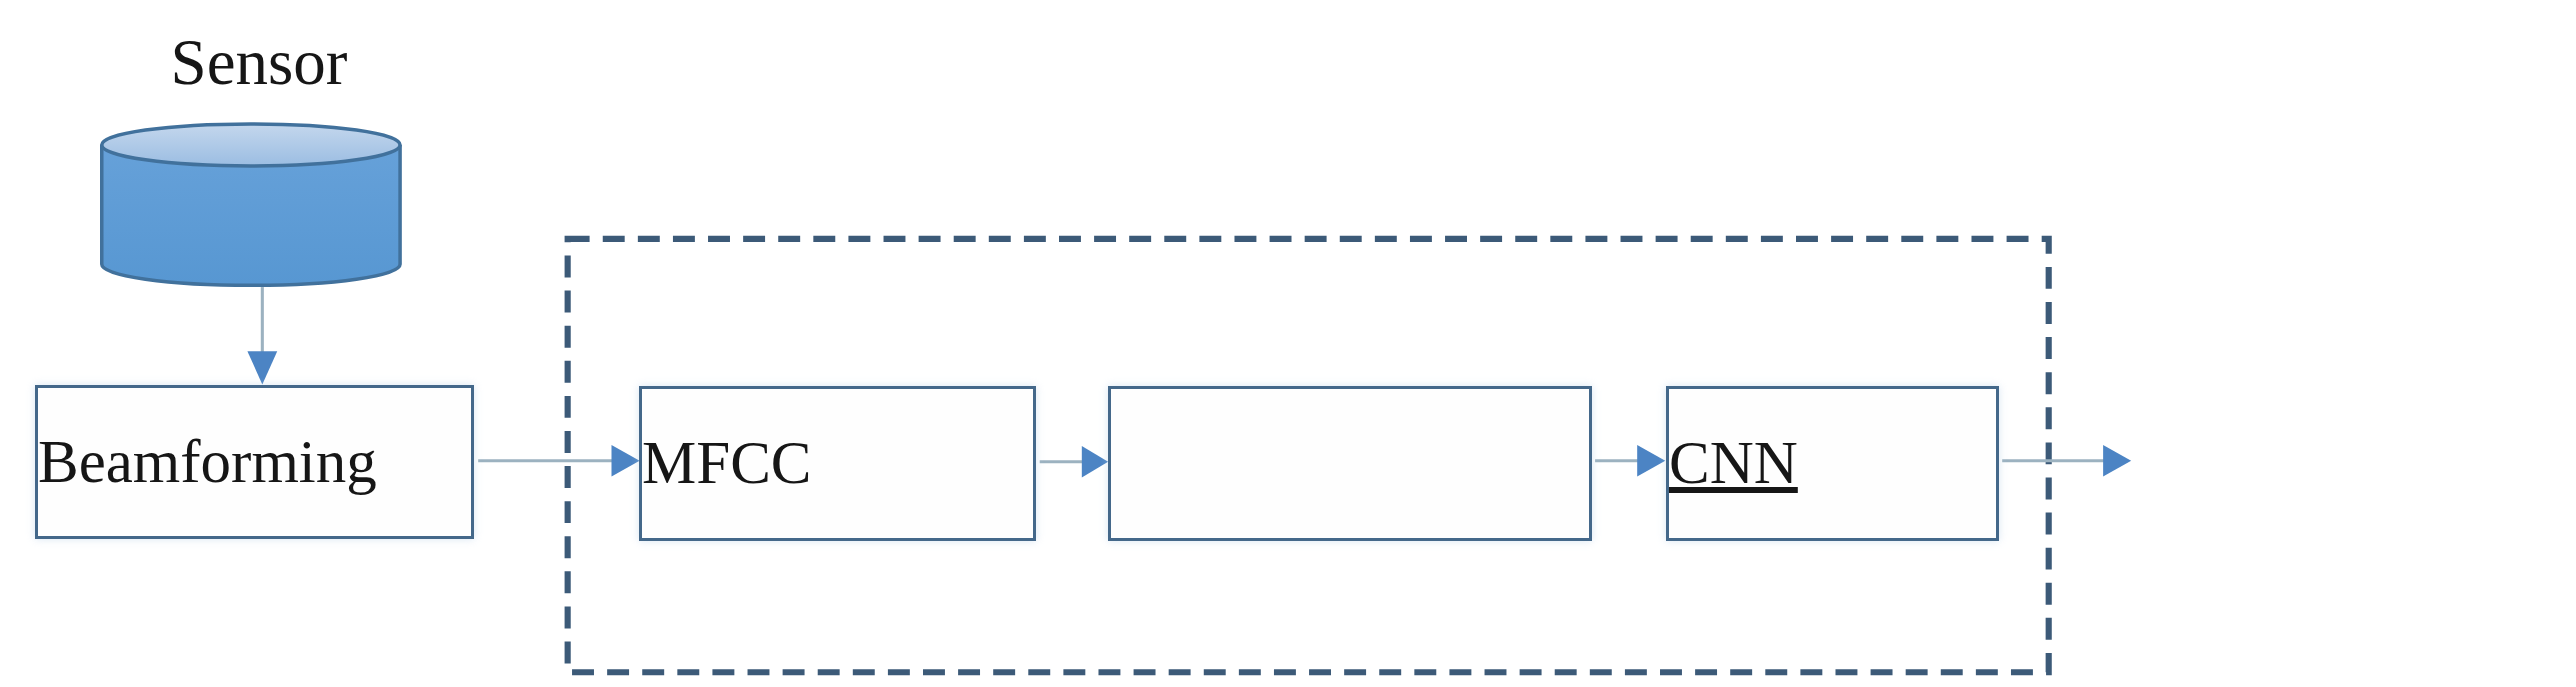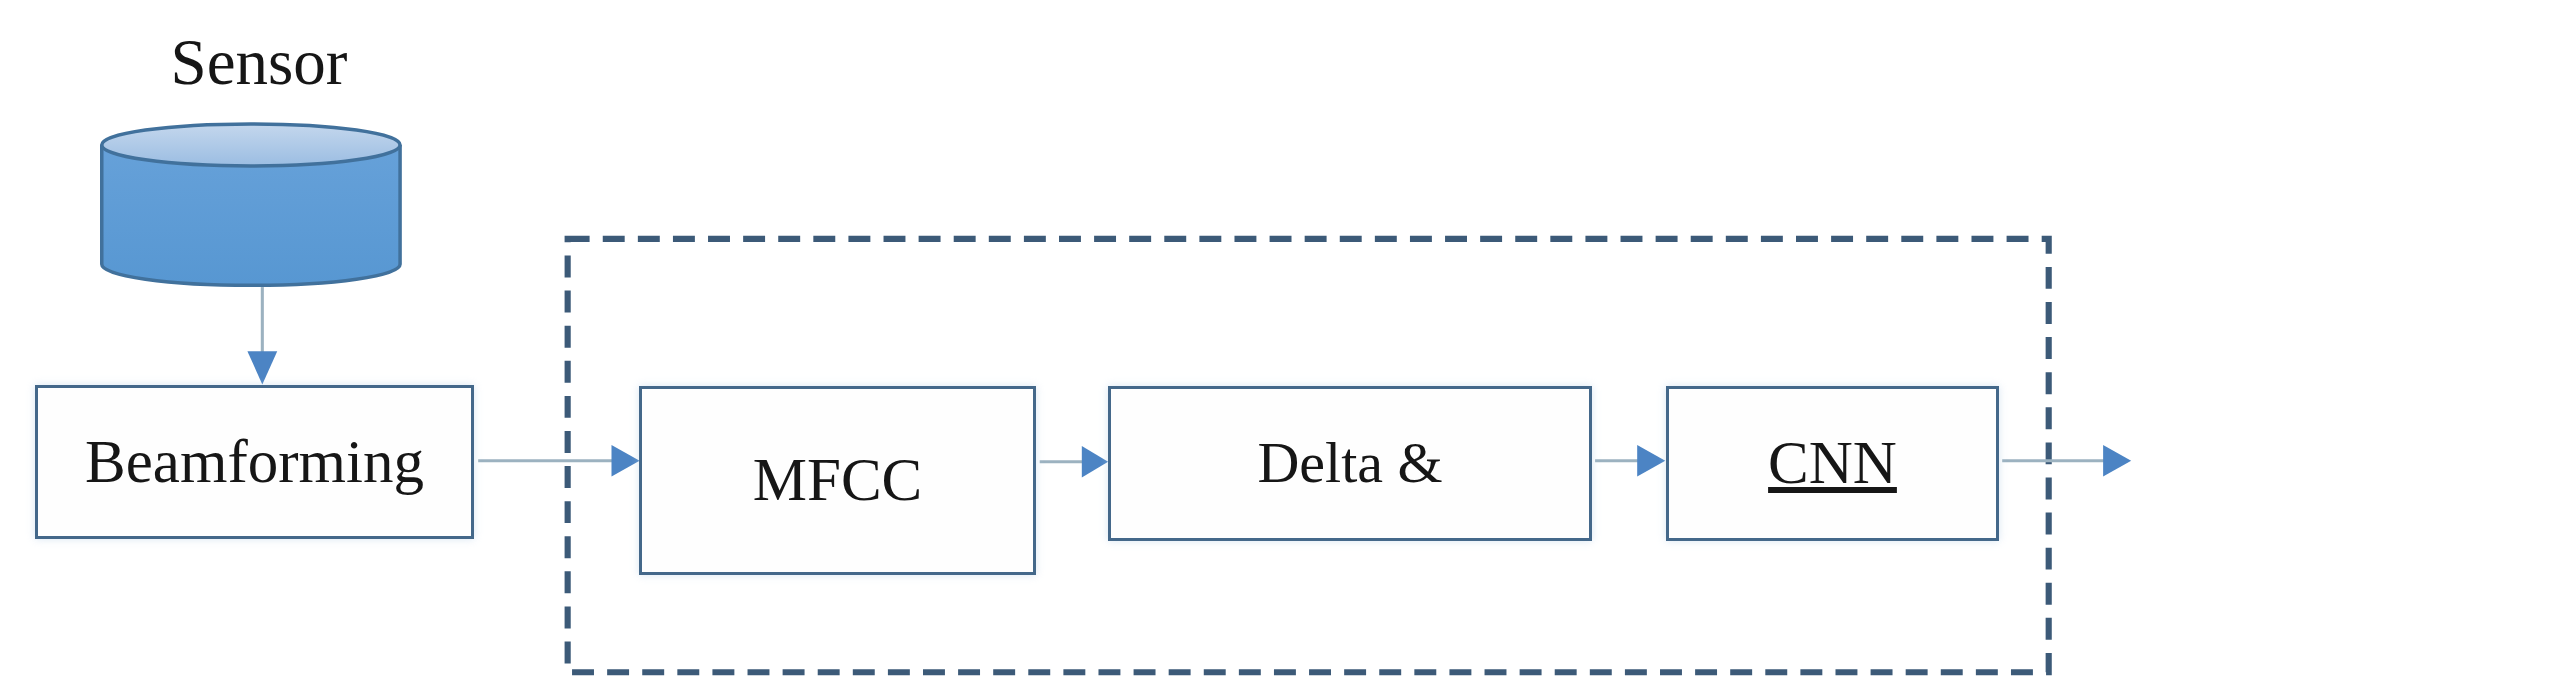--- a/index.html
+++ b/index.html
@@ -24,21 +24,20 @@
     width: 2576px;
     height: 687px;
   }
   .box {
     position: absolute;
     box-sizing: border-box;
     background: #fefefe;
     border: 3.5px solid #44688a;
     display: flex;
     align-items: center;
-    justify-content: center;
     text-align: center;
     box-shadow: 0 0 8px rgba(170, 200, 228, 0.45);
   }
   .box-label {
     font-size: 61px;
     line-height: 1.05;
     white-space: nowrap;
   }
   .box-label.two-line {
     font-size: 58px;
@@ -57,21 +56,21 @@
     line-height: 1.15;
   }
   .result-label {
     left: 2176px;
     top: 362px;
     width: 386px;
     font-size: 62px;
     line-height: 1.24;
   }
   #box-beamforming { left: 35px;   top: 362px; width: 439px; height: 154px; }
-  #box-mfcc        { left: 639px;  top: 363px; width: 397px; height: 189px; }
+  #box-mfcc        { left: 639px;  top: 363px; width: 397px; height: 155px; }
   #box-delta       { left: 1108px; top: 363px; width: 484px; height: 155px; }
   #box-cnn         { left: 1666px; top: 363px; width: 333px; height: 155px; text-decoration: underline; }
 </style>
 </head>
 <body>
 
 <div class="stage">
 
   <svg class="layer" viewBox="0 0 2934 783" xmlns="http://www.w3.org/2000/svg">
     <defs>
@@ -123,21 +122,21 @@
   <div class="box" id="box-beamforming">
     <span class="box-label">Beamforming</span>
   </div>
 
   <div class="box" id="box-mfcc">
     <span class="box-label">MFCC</span>
   </div>
 
   <div class="box" id="box-delta">
     <span class="box-label two-line">
-      <span>Delta &amp;</span><br>
+      <br>
     </span>
   </div>
 
   <div class="box" id="box-cnn">
     <span class="box-label">CNN</span>
   </div>
 
   <div class="free-label result-label">
   </div>
 

